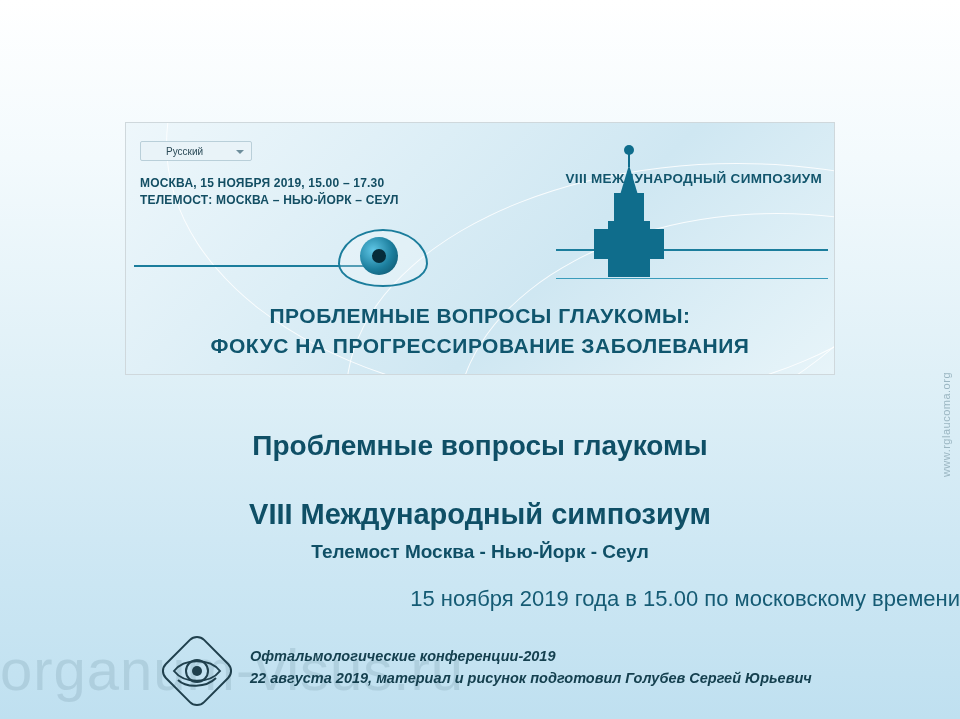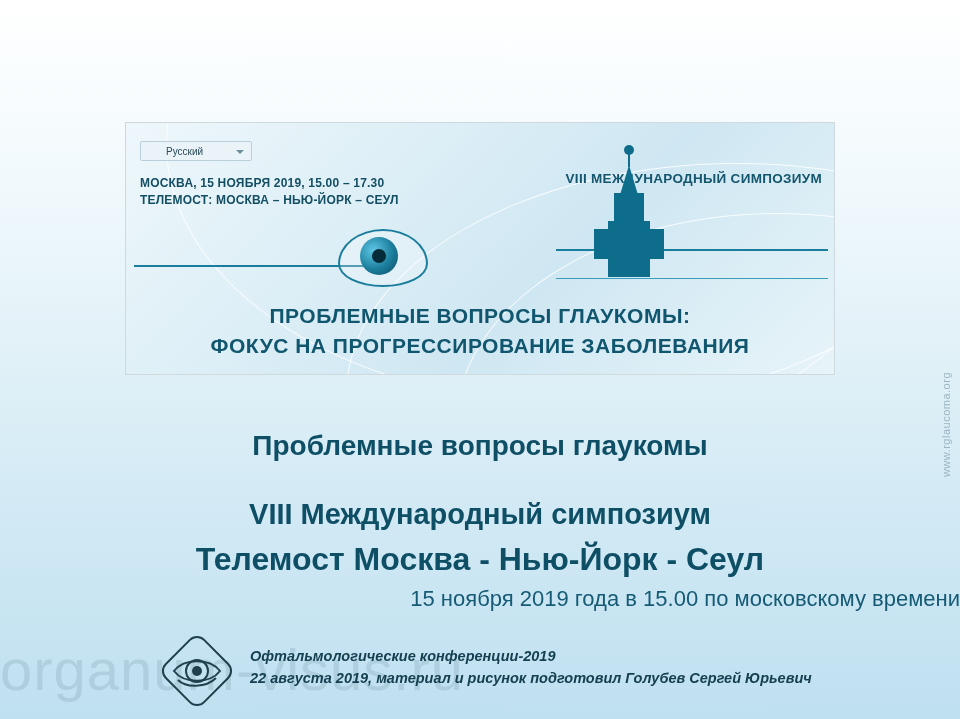--- a/index.html
+++ b/index.html
@@ -203,21 +203,21 @@
     text-align: center;
     font-size: 29px;
     font-weight: bold;
     color: #0f4f66;
   }
   .title-sub2 {
     position: absolute;
     left: 0; right: 0;
     top: 541px;
     text-align: center;
-    font-size: 32px;
+    font-size: 19px;
     font-weight: bold;
     color: #0f4f66;
   }
   .title-date {
     position: absolute;
     left: 0; right: 0;
     top: 586px;
     text-align: right;
     font-size: 22px;
     color: #155b74;

